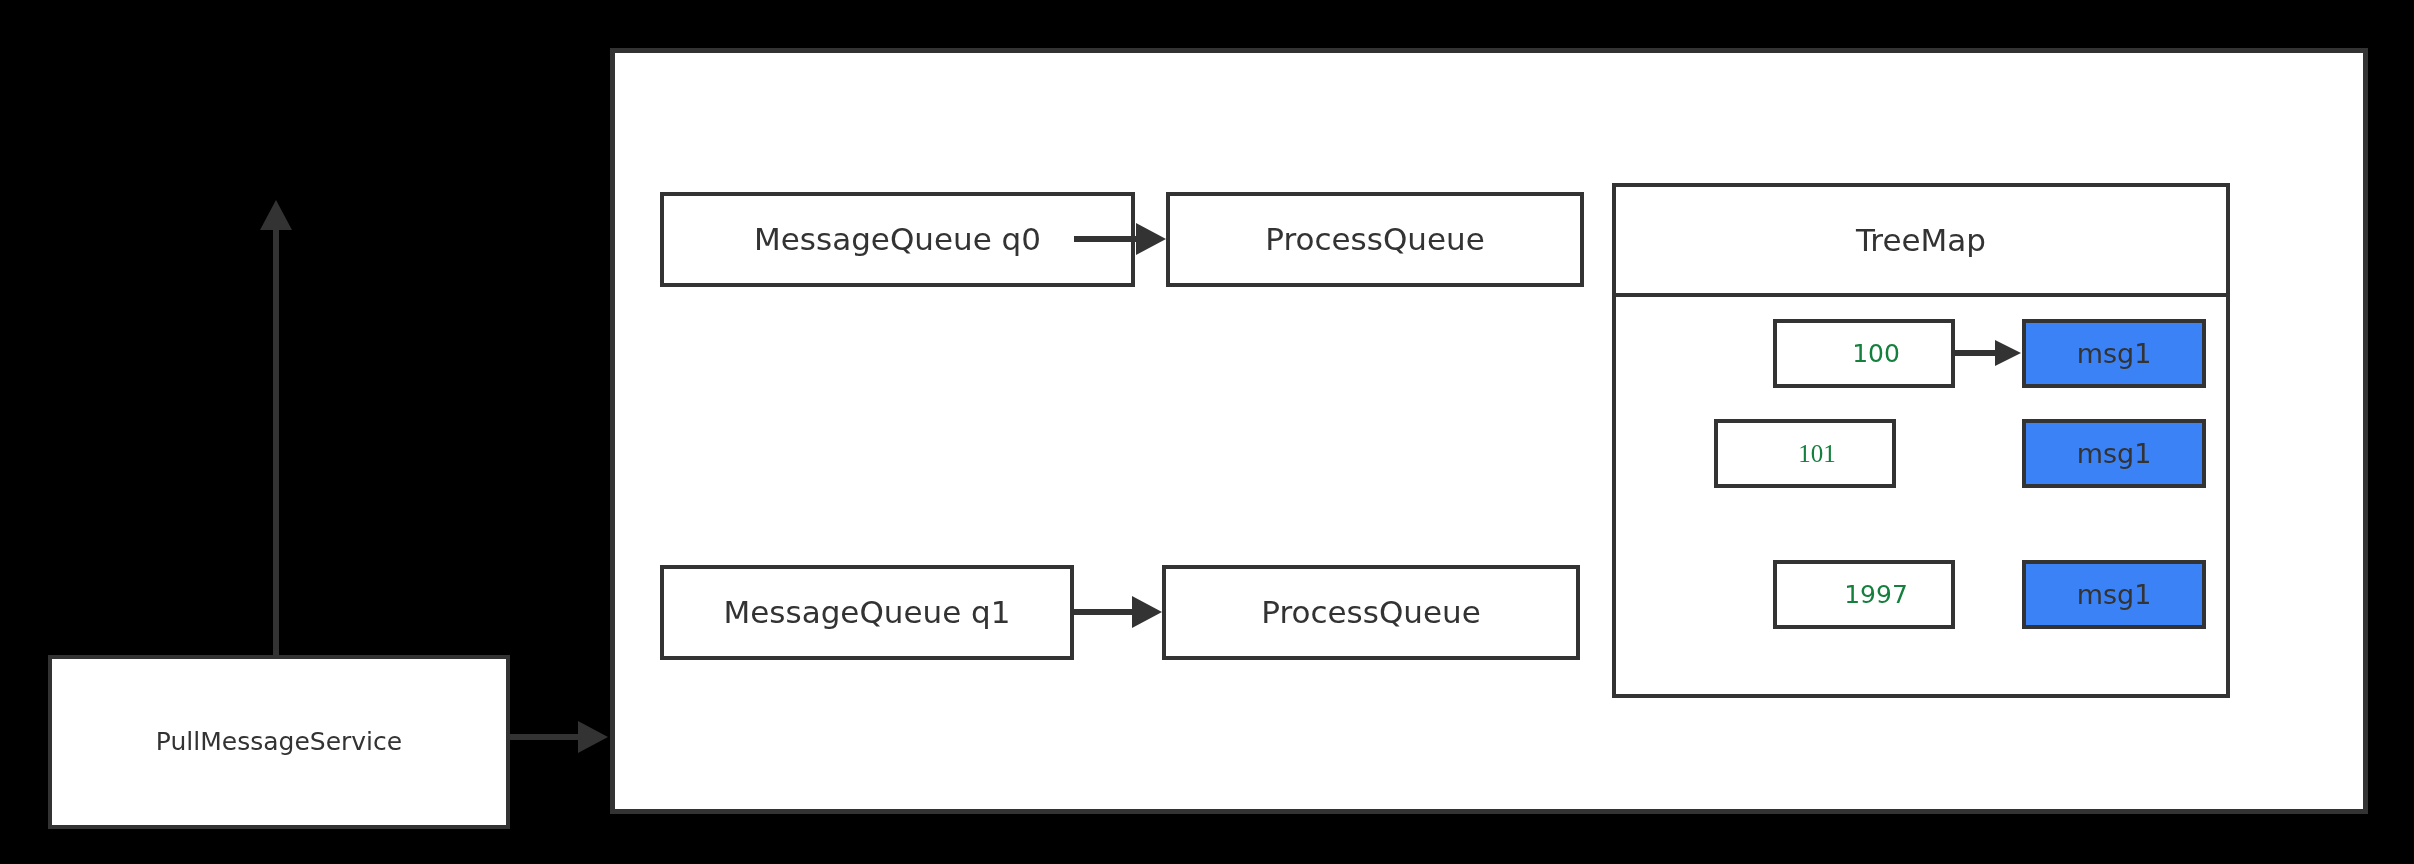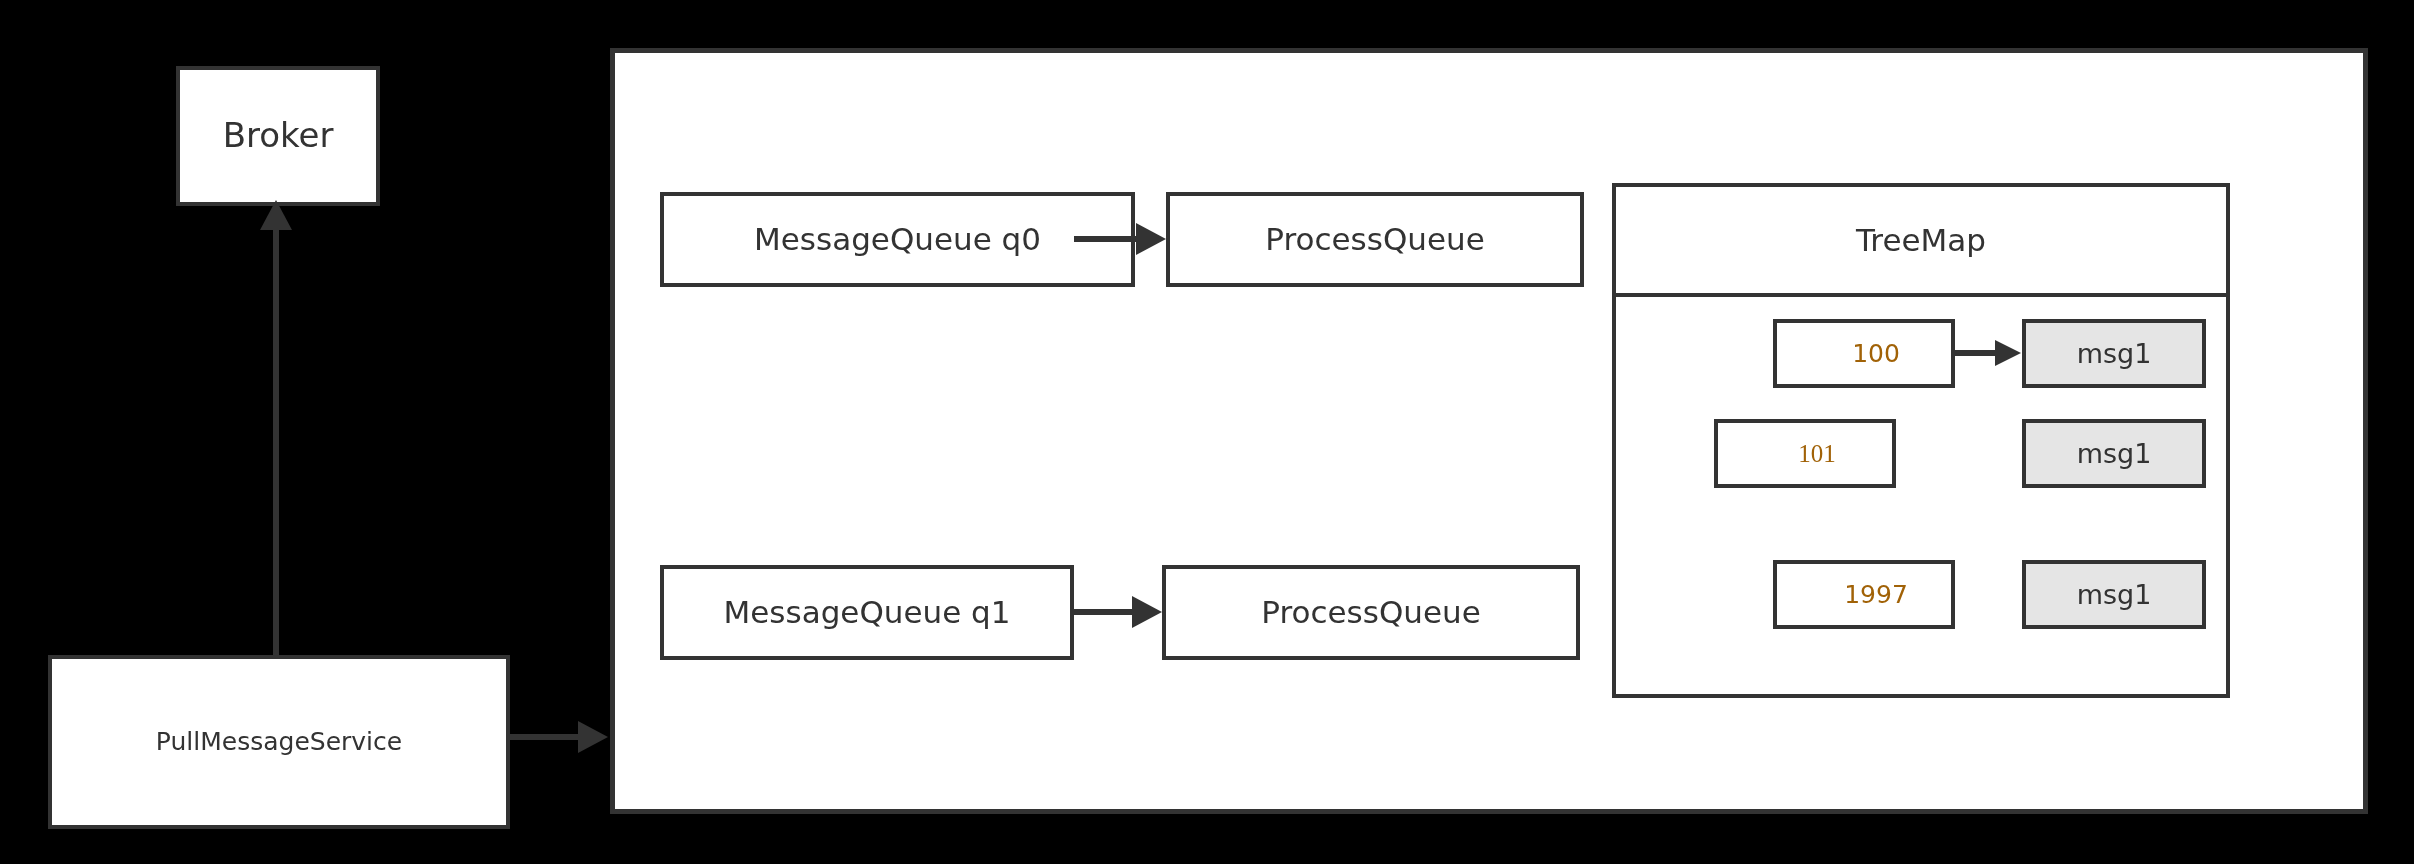--- a/index.html
+++ b/index.html
@@ -112,29 +112,29 @@
     position: absolute;
     box-sizing: border-box;
     width: 182px;
     height: 69px;
     background: #ffffff;
     border: 4px solid #333333;
     display: flex;
     align-items: center;
     justify-content: center;
     font-size: 25px;
-    color: #a16207;
+    color: #15803d;
     padding-left: 24px;
   }
   .tm-val {
     position: absolute;
     box-sizing: border-box;
     width: 184px;
     height: 69px;
-    background: #e5e5e5;
+    background: #3b82f6;
     border: 4px solid #333333;
     display: flex;
     align-items: center;
     justify-content: center;
     font-size: 27px;
     color: #333333;
   }
   
   .h-line {
     position: absolute;
@@ -169,23 +169,20 @@
     border-top: 13px solid transparent;
     border-bottom: 13px solid transparent;
     border-left: 26px solid #333333;
   }
 </style>
 </head>
 <body>
 
 <div id="canvas">
 
-  <div class="node" id="broker-box">
-    <span>Broker</span>
-  </div>
 
   <div class="v-line" style="left:273px; top:225px; height:432px;"></div>
   <div class="arrow-up" style="left:260px; top:200px;"></div>
 
   <div class="node" id="pull-message-service-box">
     <span>PullMessageService</span>
   </div>
 
   <div class="h-line" style="left:510px; top:734px; width:75px;"></div>
   <div class="arrow-right" style="left:578px; top:721px;"></div>

